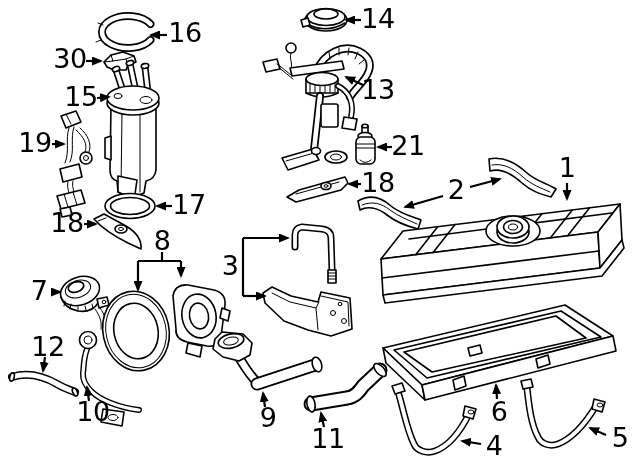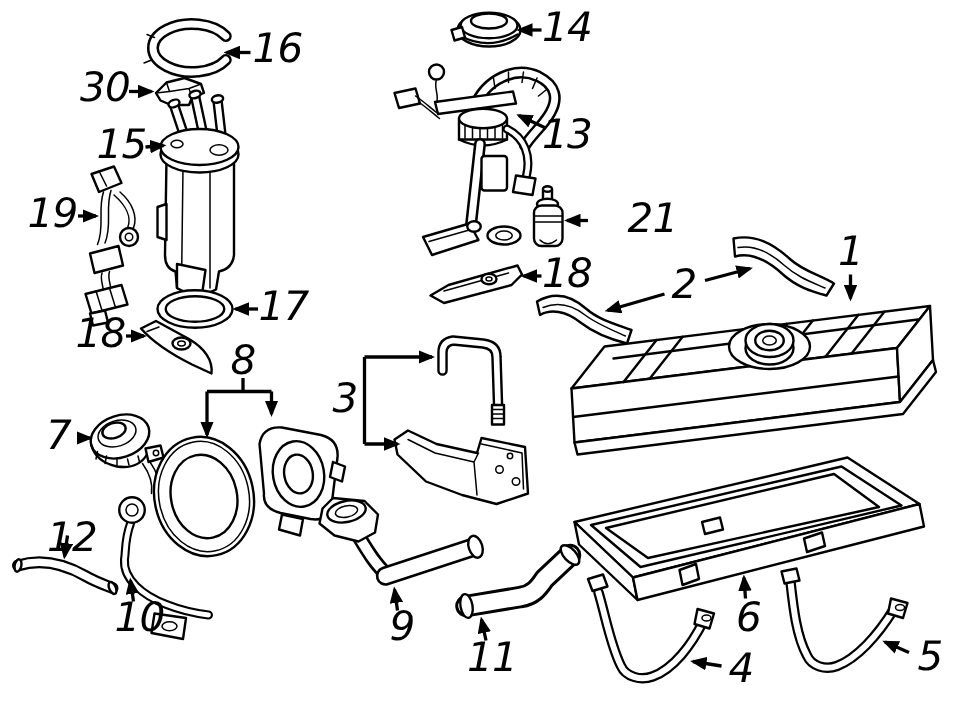--- a/index.html
+++ b/index.html
@@ -1,20 +1,20 @@
 <!DOCTYPE html>
 <html><head>
 <meta charset="utf-8">
 <title>Diagram</title>
 <style>
   html,body{margin:0;padding:0;background:#fff;}
   .stage{position:relative;width:640px;height:471px;background:#fff;overflow:hidden;
          font-family:"DejaVu Sans","Liberation Sans",sans-serif;}
   .stage svg{position:absolute;left:0;top:0;}
-  #callout-layer{position:absolute;left:0;top:0;width:547px;height:471px;pointer-events:none;font-style:italic;}
+  #callout-layer{position:absolute;left:0;top:0;width:547px;height:471px;pointer-events:none;}
   .callout{position:absolute;transform:translate(-50%,-54%);font-size:27px;line-height:1;
            color:#000;white-space:nowrap;letter-spacing:-0.5px;}
   .ln{fill:none;stroke:#000;stroke-width:1.6;stroke-linejoin:round;stroke-linecap:round;}
   .thin{fill:none;stroke:#000;stroke-width:1;stroke-linejoin:round;stroke-linecap:round;}
   .fw{fill:#fff;stroke:#000;stroke-width:1.6;stroke-linejoin:round;}
   .to{fill:none;stroke:#000;stroke-linecap:round;stroke-linejoin:round;}
   .ti{fill:none;stroke:#fff;stroke-linecap:round;stroke-linejoin:round;}
   #callout-marks line{stroke:#000;stroke-width:2.2;}
 </style>
 </head>
@@ -287,27 +287,27 @@
 <div id="callout-layer">
       <div class="callout" style="left: 185px; top: 34px;">16</div>
       <div class="callout" style="left: 70px; top: 60px;">30</div>
       <div class="callout" style="left: 81px; top: 98px; text-align: right;">15</div>
       <div class="callout" style="left: 35px; top: 144px; text-align: center;">19</div>
       <div class="callout" style="left: 189px; top: 206px;">17</div>
       <div class="callout" style="left: 67px; top: 224px;">18</div>
       <div class="callout" style="left: 162px; top: 242px;">8</div>
       <div class="callout" style="left: 378px; top: 20px;">14</div>
       <div class="callout" style="left: 378px; top: 91px;">13</div>
-      <div class="callout" style="left: 408px; top: 147px; margin-left: 27px;">21</div>
+      <div class="callout" style="left: 408px; top: 147px;">21</div>
       <div class="callout" style="left: 378px; top: 184px;">18</div>
       <div class="callout" style="left: 456px; top: 191px;">2</div>
       <div class="callout" style="left: 567px; top: 169px;">1</div>
       <div class="callout" style="left: 230px; top: 267px;">3</div>
       <div class="callout" style="left: 39px; top: 292px;">7</div>
-      <div class="callout" style="left: 48px; top: 360px; text-align: center;">12</div>
+      <div class="callout" style="left: 48px; top: 348px; text-align: center;">12</div>
       <div class="callout" style="left: 93px; top: 413px;">10</div>
       <div class="callout" style="left: 268px; top: 419px;">9</div>
       <div class="callout" style="left: 328px; top: 440px;">11</div>
       <div class="callout" style="left: 499px; top: 413px;">6</div>
       <div class="callout" style="left: 494px; top: 447px;">4</div>
       <div class="callout" style="left: 620px; top: 439px;">5</div>
     </div>
 </div>
 
 </body></html>

